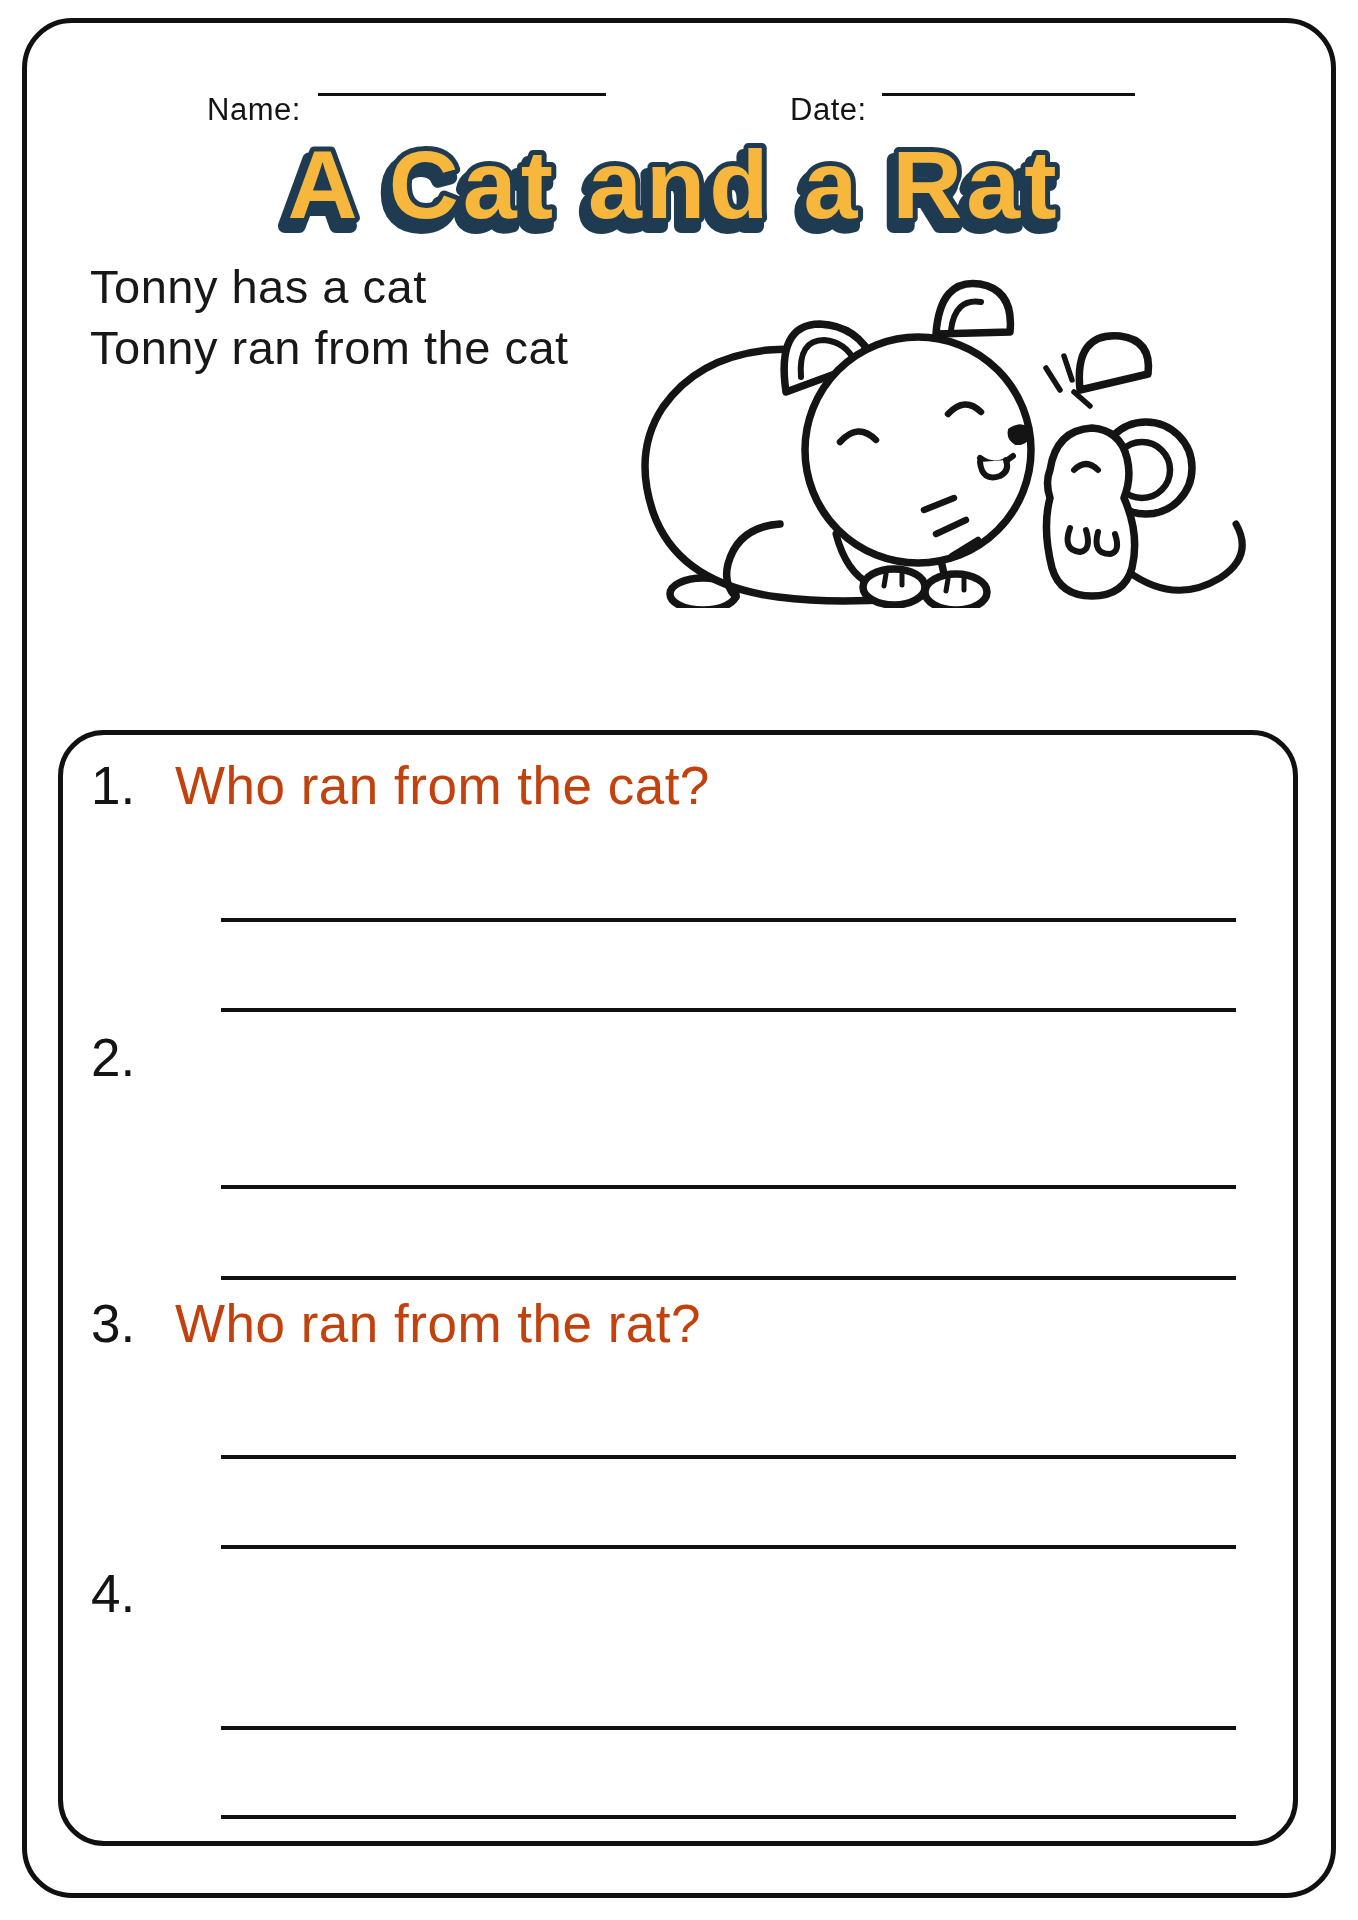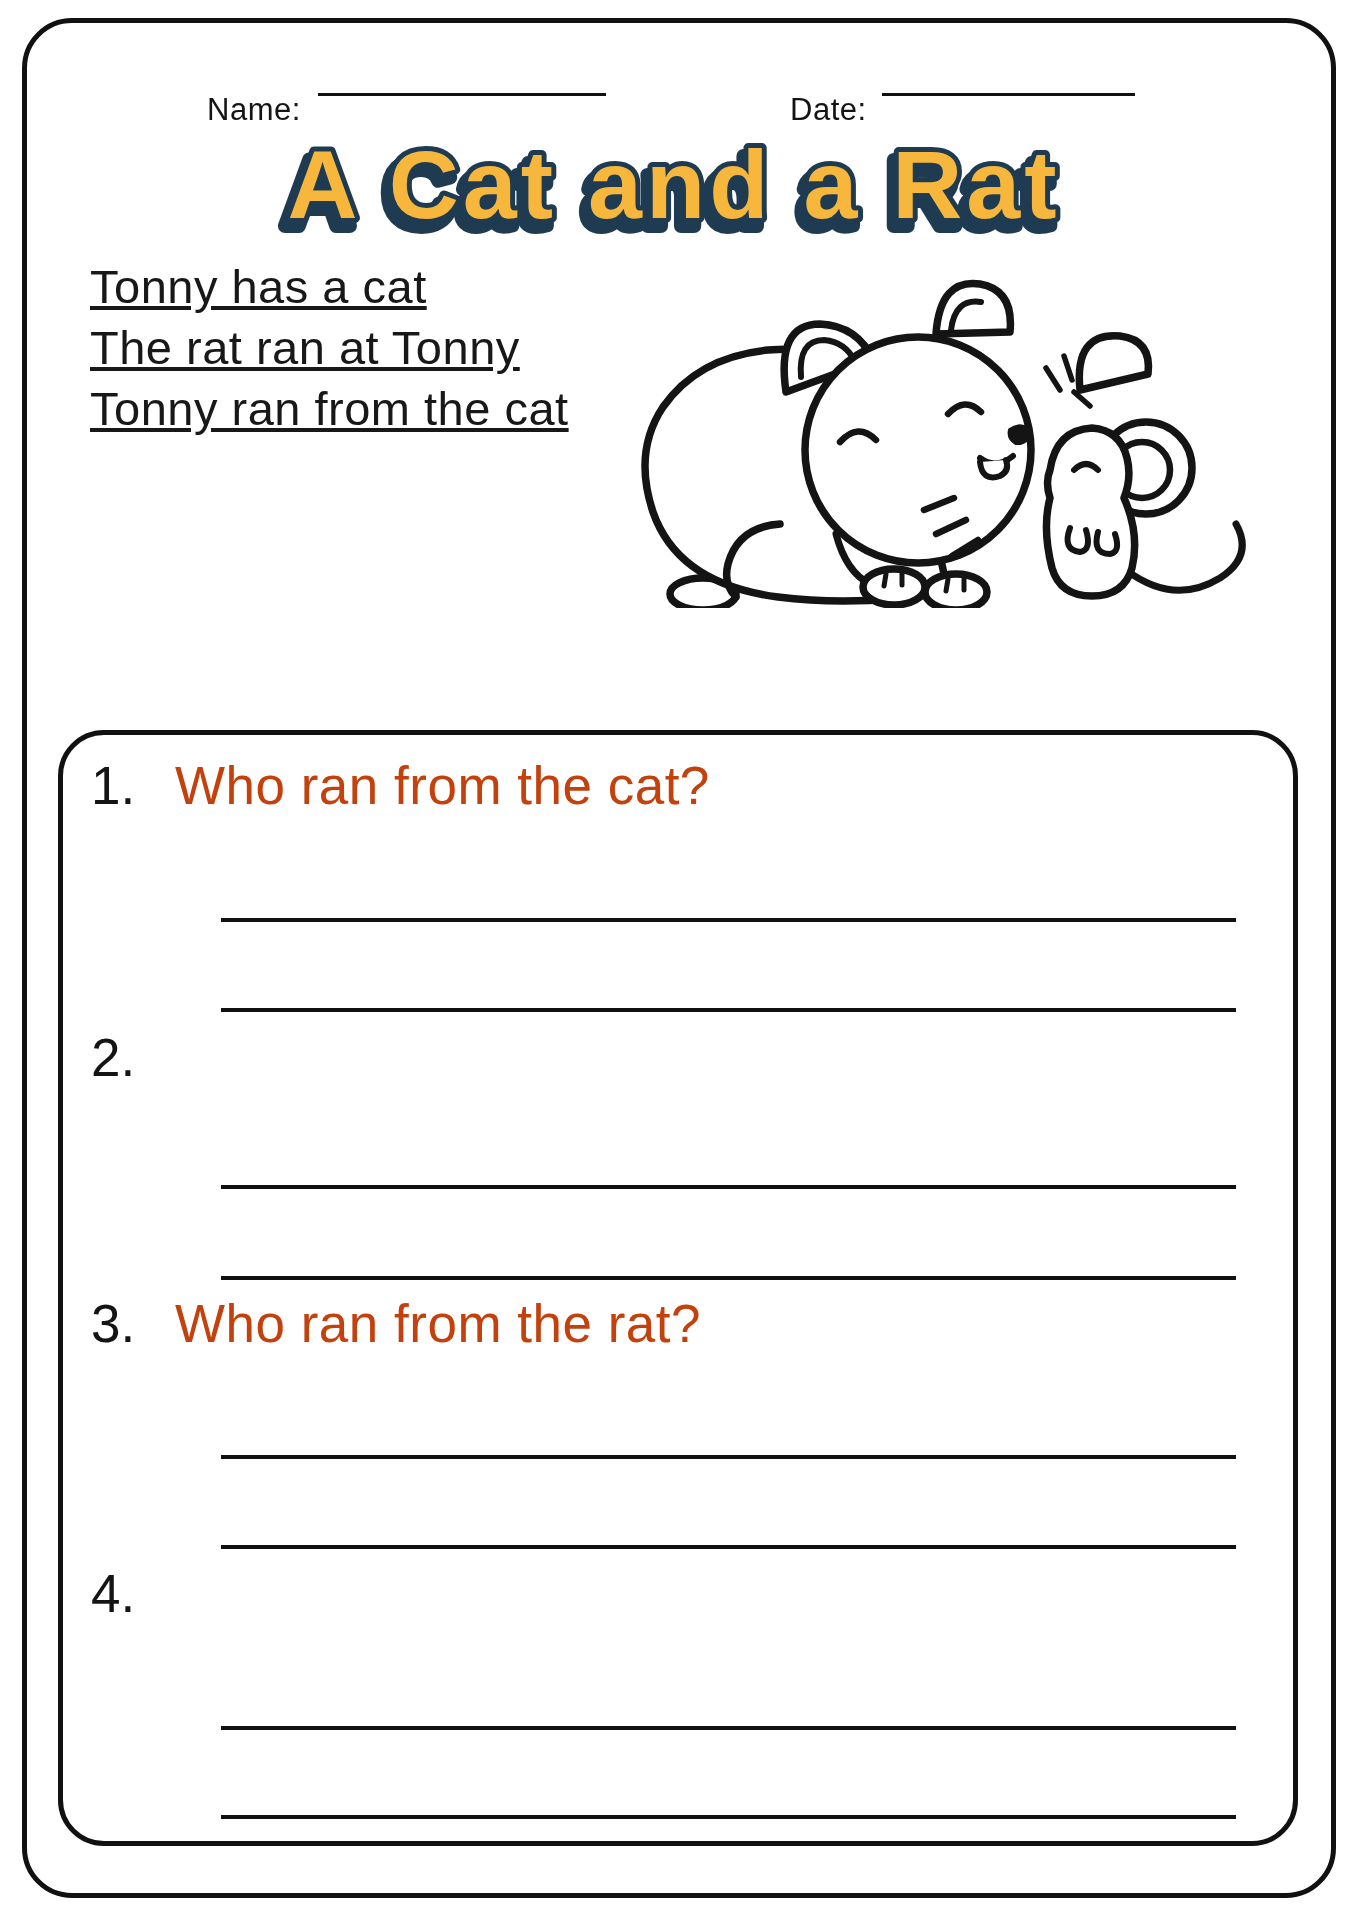--- a/index.html
+++ b/index.html
@@ -15,21 +15,21 @@
   .hdr-label{position:absolute;top:48px;font-size:31px;color:#141414;letter-spacing:0.5px;margin-top:44px;}
   .name-label{left:207px;}
   .date-label{left:790px;text-align:right;}
   .hdr-line{position:absolute;top:52px;height:41px;border-bottom:3px solid #111;}
   .name-line{left:318px;width:288px;}
   .date-line{left:882px;width:253px;}
   
   .title-svg{position:absolute;left:0;top:112px;width:1358px;height:135px;}
   
   .story{position:absolute;left:90px;top:256px;font-size:47px;line-height:61px;color:#181818;letter-spacing:0.5px;}
-  .story div{white-space:nowrap;text-decoration:underline;}
+  .story div{white-space:nowrap;}
   
   .illus{position:absolute;left:618px;top:272px;width:648px;height:336px;}
   
   .qbox{
     position:absolute;left:58px;top:730px;width:1240px;height:1116px;
     border:5px solid #111;border-radius:46px;box-sizing:border-box;
   }
   .qnum{position:absolute;left:28px;font-size:53px;color:#141414;}
   .qtext{position:absolute;left:112px;font-size:53px;color:#c2410c;letter-spacing:0.5px;white-space:nowrap;}
   .q1{top:20px;} .q2{top:292px;} .q3{top:558px;} .q4{top:828px;}
@@ -49,21 +49,20 @@
 <span class="hdr-label date-label">Date:</span>
 <div class="hdr-line date-line"></div>
 
 <svg class="title-svg" viewBox="0 0 1358 135">
   <text x="674" y="106" text-anchor="middle" font-family="Liberation Sans, sans-serif" font-weight="bold" font-size="97" letter-spacing="4" fill="#1E3B52" stroke="#1E3B52" stroke-width="14" stroke-linejoin="round" transform="translate(-5,8)">A Cat and a Rat</text>
   <text x="674" y="106" text-anchor="middle" font-family="Liberation Sans, sans-serif" font-weight="bold" font-size="97" letter-spacing="4" fill="#F6B73C" stroke="#1E3B52" stroke-width="10" paint-order="stroke" stroke-linejoin="round">A Cat and a Rat</text>
 </svg>
 
 <div class="story">
   <div>Tonny has a cat</div>
-  <div>The rat ran at Tonny</div>
   <div>Tonny ran from the cat</div>
 </div>
 
 <svg class="illus" viewBox="0 0 648 336" fill="none" stroke="#141414" stroke-width="7.5" stroke-linecap="round" stroke-linejoin="round">
 
   <ellipse cx="85" cy="322" rx="33" ry="16" fill="#fff"></ellipse>
 
   <path fill="#fff" d="M 330 320 Q 240 335 160 325 Q 60 312 35 240 Q 15 180 45 135 Q 80 85 150 78 Q 230 72 285 115 L 330 320 Z"></path>
 
   <path d="M 162 252 Q 120 255 110 292 Q 105 312 118 325"></path>

